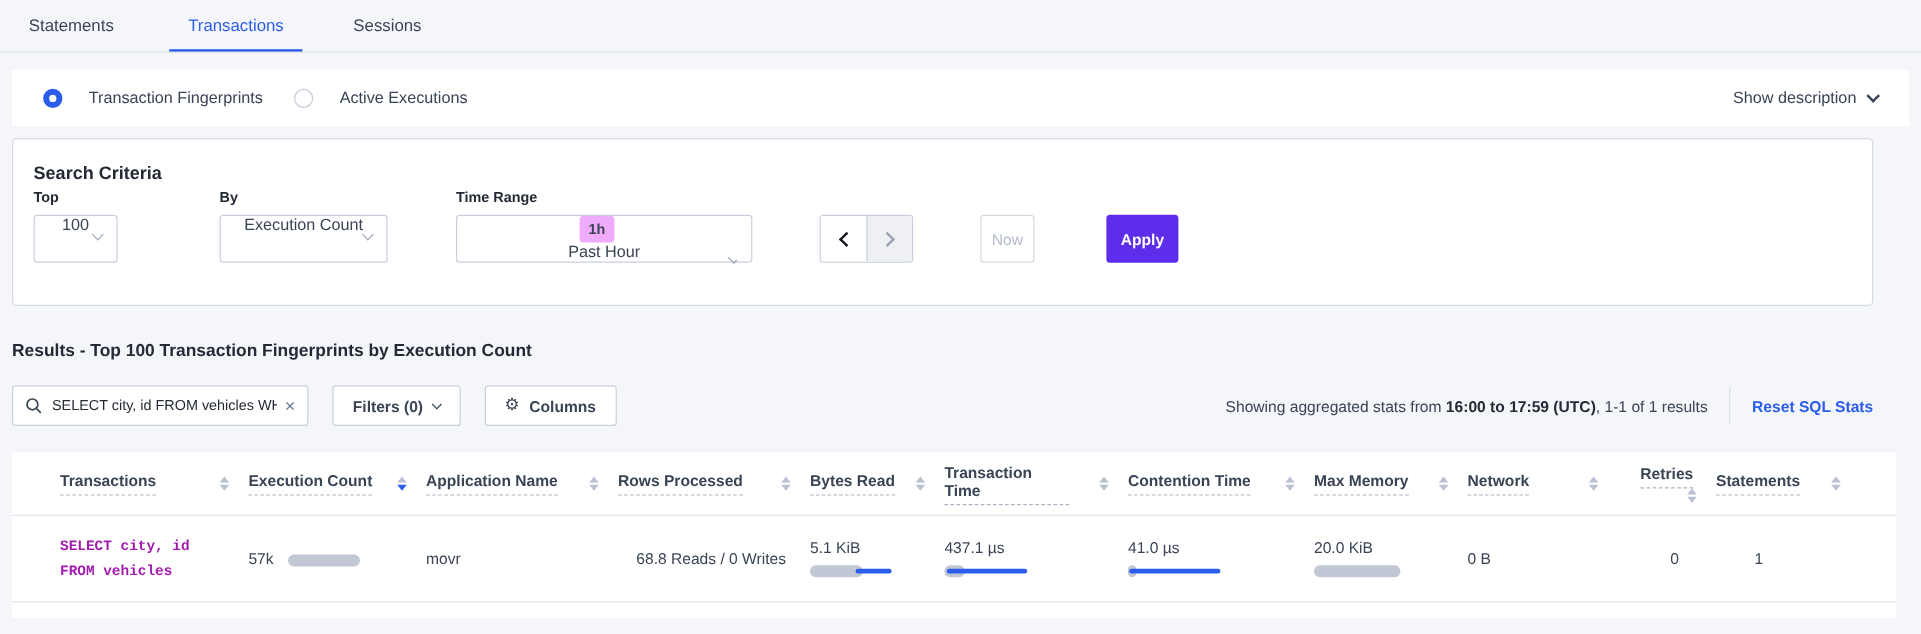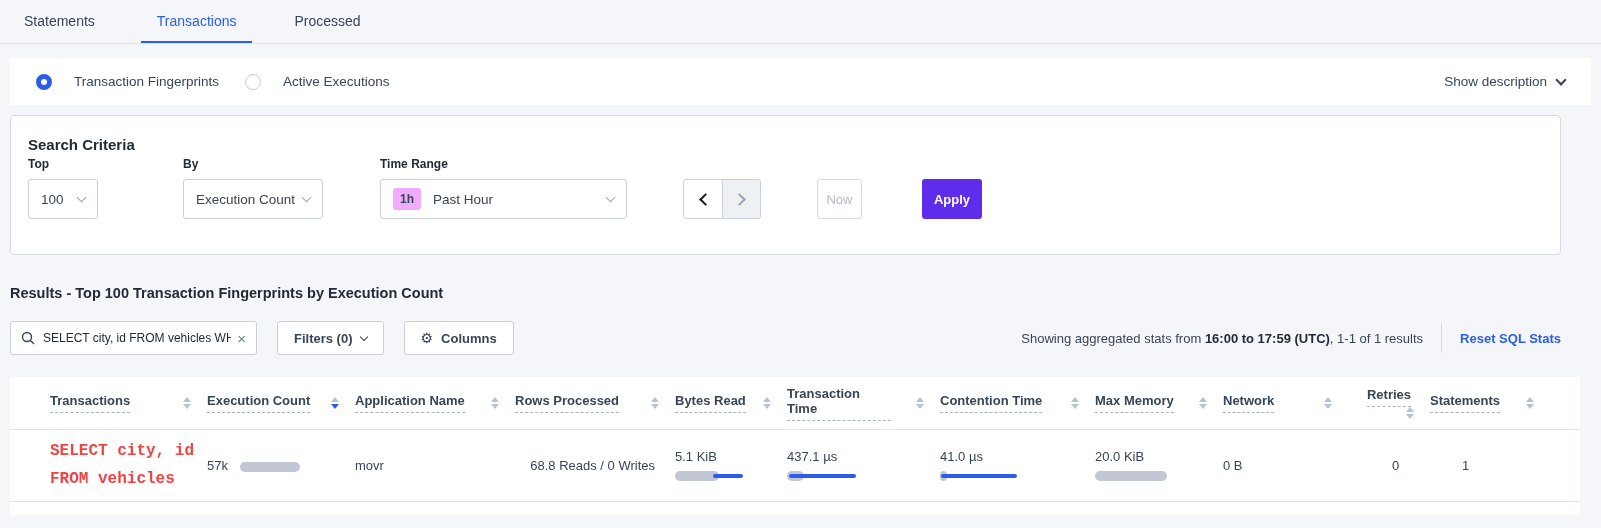--- a/index.html
+++ b/index.html
@@ -23,21 +23,21 @@
   .radio-option.selected .radio-dot { border: 5px solid #2b5dea; }
   .radio-label { font-size: 13.5px; color: #394455; }
   .show-desc { margin-left: auto; display: flex; align-items: center; font-size: 13.5px; color: #394455; cursor: pointer; }
   .chev { display: inline-block; width: 8px; height: 8px; border-right: 2px solid #394455; border-bottom: 2px solid #394455; transform: rotate(45deg); margin-left: 10px; margin-top: -4px; }
   
   .criteria-card { background: #fff; border: 1px solid #d6dbe3; border-radius: 4px; margin: 10px 40px 0 10px; padding: 20px 26px 20px 17px; height: 140px; }
   .criteria-title { font-size: 15px; font-weight: bold; color: #242a35; margin-bottom: 4px; }
   .criteria-controls { display: flex; align-items: flex-end; gap: 40px; }
   .field-group { display: flex; flex-direction: column; }
   .field-label { font-size: 12px; font-weight: bold; color: #242a35; margin-bottom: 8px; }
-  .select-box { height: 40px; background: #fff; border: 1px solid #c9d0dc; border-radius: 3px; display: flex; align-items: center; padding: 0 12px; cursor: pointer; color: #394455; font-size: 13.5px; }
+  .select-box { height: 40px; background: #fff; border: 1px solid #c9d0dc; border-radius: 3px; display: flex; align-items: center; padding: 0 12px; cursor: pointer; color: #394455; font-size: 13.5px; flex-direction: column; }
   .select-caret { display: inline-block; width: 7px; height: 7px; border-right: 1.5px solid #9aa4b6; border-bottom: 1.5px solid #9aa4b6; transform: rotate(45deg); margin-left: auto; margin-top: -3px; }
   .w-top { width: 70px; margin-right: 45px; }
   .w-by { width: 140px; margin-right: 17px; }
   .w-time { width: 247px; }
   .time-badge { background: #f0abfc; color: #394455; font-size: 12px; font-weight: bold; border-radius: 3px; padding: 4px 7px; margin-right: 12px; }
   .nav-group { display: flex; margin-left: 16px; border: 1px solid #c9d0dc; border-radius: 3px; overflow: hidden; height: 40px; }
   .nav-btn { width: 38px; height: 38px; display: flex; align-items: center; justify-content: center; background: #fff; cursor: pointer; }
   .nav-btn + .nav-btn { border-left: 1px solid #c9d0dc; }
   .nav-btn.disabled { background: #eef0f4; cursor: default; }
   .arrow-left { width: 9px; height: 9px; border-left: 2.5px solid #14181f; border-bottom: 2.5px solid #14181f; transform: rotate(45deg); margin-left: 4px; }
@@ -66,39 +66,39 @@
   .data-row { min-height: 73px; align-items: center; border-top: 1px solid #e0e5eb; border-bottom: 1px solid #e0e5eb; }
   .td, .th { flex: 0 0 auto; display: flex; align-items: center; }
   .c1 { width: 157px; } .c2 { width: 148px; } .c3 { width: 160px; } .c4 { width: 160px; }
   .c5 { width: 112px; } .c6 { width: 153px; gap: 25px; } .c7 { width: 155px; } .c8 { width: 128px; }
   .c9 { width: 125px; } .c10 { width: 82px; flex-direction: column; } .c11 { width: 120px; }
   .th-label { font-size: 13px; font-weight: bold; color: #394455; border-bottom: 1px dashed #aab3c4; padding-bottom: 4px; cursor: pointer; }
   .sort-icon { margin-left: auto; margin-right: 16px; display: flex; flex-direction: column; align-items: center; cursor: pointer; }
   .tri-up { width: 0; height: 0; border-left: 4px solid transparent; border-right: 4px solid transparent; border-bottom: 5px solid #b9c1d2; margin-bottom: 2px; }
   .tri-down { width: 0; height: 0; border-left: 4px solid transparent; border-right: 4px solid transparent; border-top: 5px solid #b9c1d2; }
   .sort-desc .tri-down { border-top-color: #2b5dea; }
-  .sql-link { font-family: "Liberation Mono", monospace; font-size: 16px; font-weight: bold; color: #ef4444; line-height: 1.7; cursor: pointer; }
+  .sql-link { font-family: "Liberation Mono", monospace; font-size: 12px; font-weight: bold; color: #a21caf; line-height: 1.7; cursor: pointer; }
   .cell-text { font-size: 13px; color: #394455; }
   .td.right { justify-content: flex-end; padding-right: 20px; }
   .exec-cell { display: flex; align-items: center; }
   .exec-cell .bar-wrap { margin-left: 12px; margin-top: 2px; }
   .bar-stack { display: flex; flex-direction: column; justify-content: center; }
   .bar-stack .cell-text { margin-bottom: 6px; }
   .bar-wrap { position: relative; height: 12px; width: 100px; }
   .bar-gray { position: absolute; left: 0; top: 1px; height: 10px; border-radius: 5px; background: #c2c7d6; }
   .bar-blue { position: absolute; top: 4px; height: 4px; border-radius: 2px; background: #2b5dea; }
   .pad13 { padding-left: 13px; } .pad32 { padding-left: 32px; }
 </style>
 </head>
 <body>
 
 <div class="tabbar">
   <div class="tab">Statements</div>
   <div class="tab active">Transactions</div>
-  <div class="tab">Processed</div>
+  <div class="tab">Sessions</div>
 </div>
 
 <div class="view-row">
   <div class="radio-option selected">
     <span class="radio-dot"></span>
     <span class="radio-label">Transaction Fingerprints</span>
   </div>
   <div class="radio-option">
     <span class="radio-dot"></span>
     <span class="radio-label">Active Executions</span>

